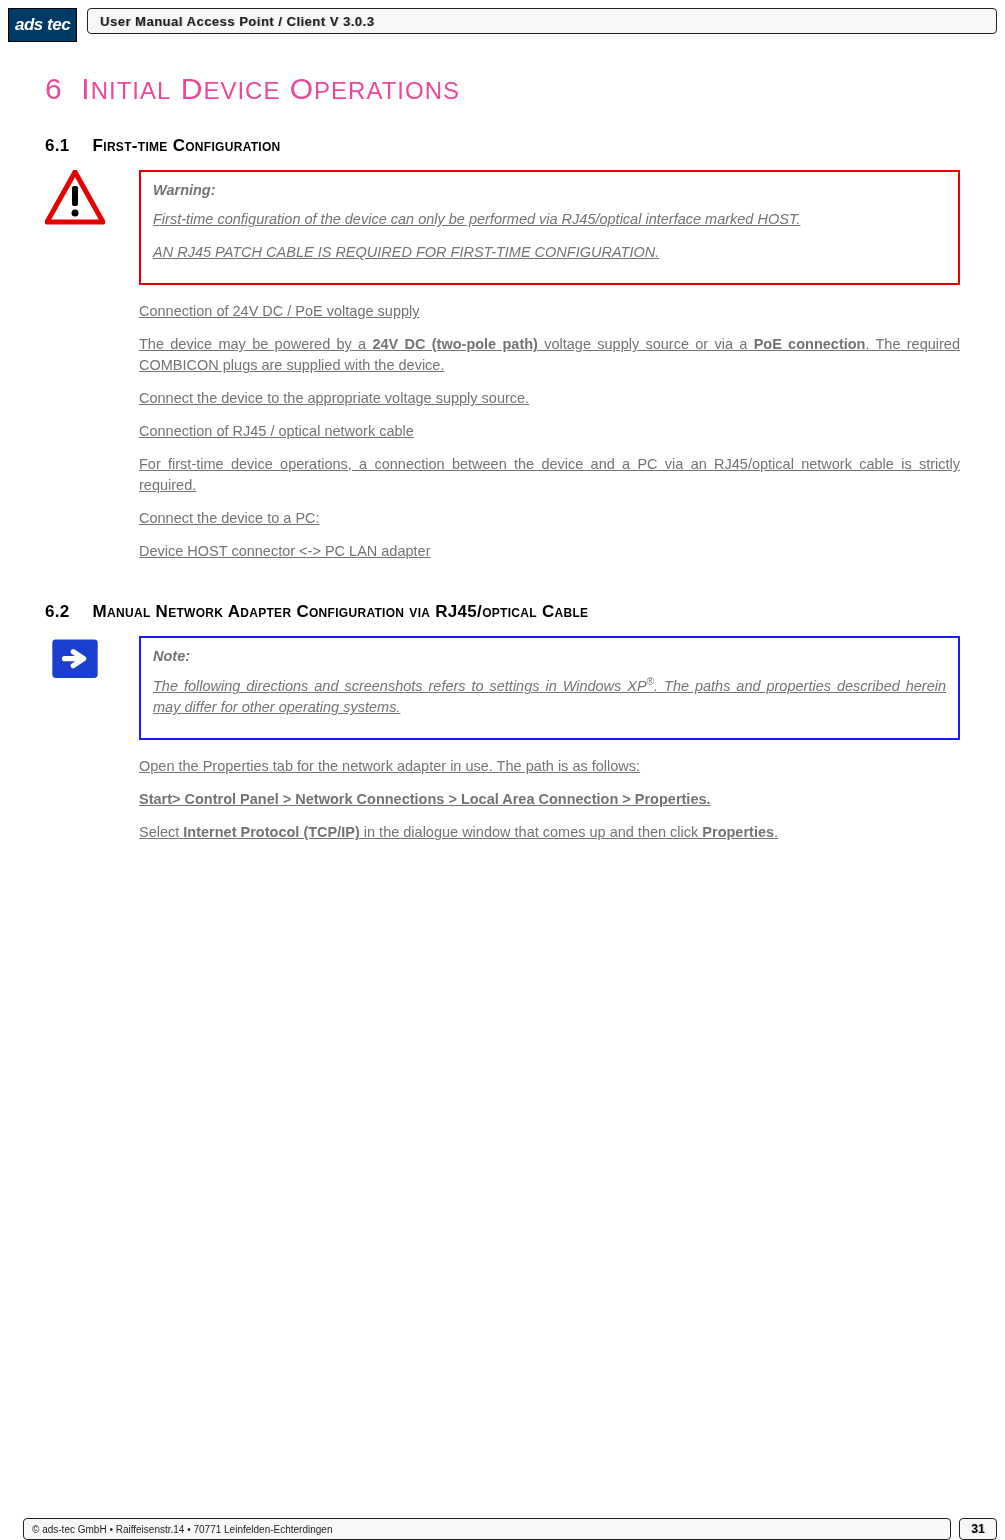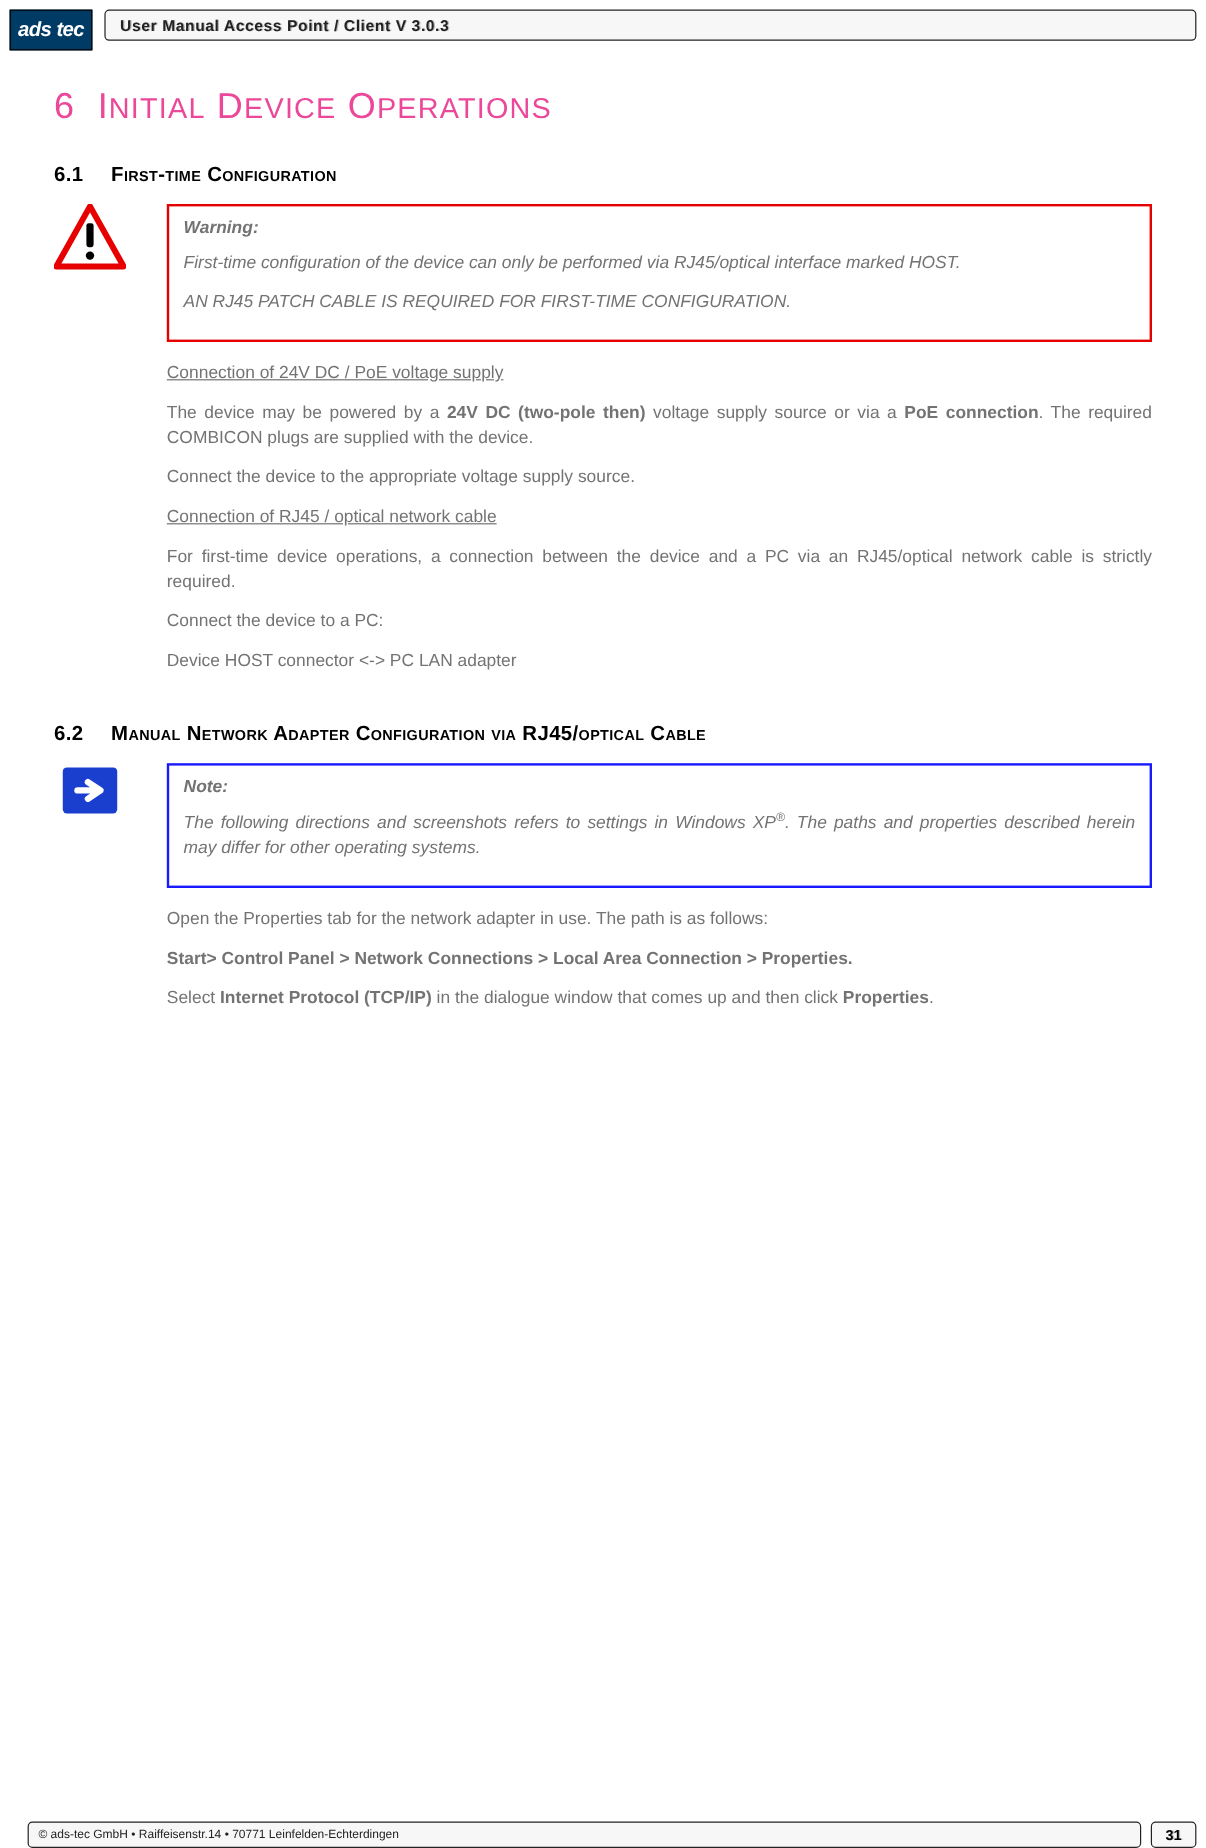--- a/index.html
+++ b/index.html
@@ -112,20 +112,21 @@
   .callout p {
     margin: 6px 0;
     font-style: italic;
   }
   .icon-svg {
     width: 60px;
     height: 55px;
   }
   .text-col p {
     margin: 8px 0 12px 0;
+    text-decoration: underline;
   }
   .underlined {
     text-decoration: underline;
   }
   .text-col b, .text-col strong { font-weight: bold; }
   sup { font-size: 0.7em; vertical-align: super; font-style: italic; }
   .footer {
     position: absolute;
     bottom: 8px;
     left: 23px;
@@ -203,21 +204,21 @@
           <p>AN RJ45 PATCH CABLE IS REQUIRED FOR FIRST-TIME CONFIGURATION.</p>
         </div>
       </div>
     </div>
 
     <div class="row">
       <div class="icon-col"></div>
       <div class="text-col">
         <p class="underlined">Connection of 24V DC / PoE voltage supply</p>
         <p>
-          <span>The device may be powered by a </span><b>24V DC (two-pole then)</b><span> voltage supply source or via a </span><b>PoE connection</b><span>. The required COMBICON plugs are supplied with the device.</span>
+          <span>The device may be powered by a </span><b>24V DC (two-pole path)</b><span> voltage supply source or via a </span><b>PoE connection</b><span>. The required COMBICON plugs are supplied with the device.</span>
         </p>
         <p>Connect the device to the appropriate voltage supply source.</p>
         <p class="underlined">Connection of RJ45 / optical network cable</p>
         <p>For first-time device operations, a connection between the device and a PC via an RJ45/optical network cable is strictly required.</p>
         <p>Connect the device to a PC:</p>
         <p>Device HOST connector &lt;-&gt; PC LAN adapter</p>
       </div>
     </div>
 
     <h2 class="section">

